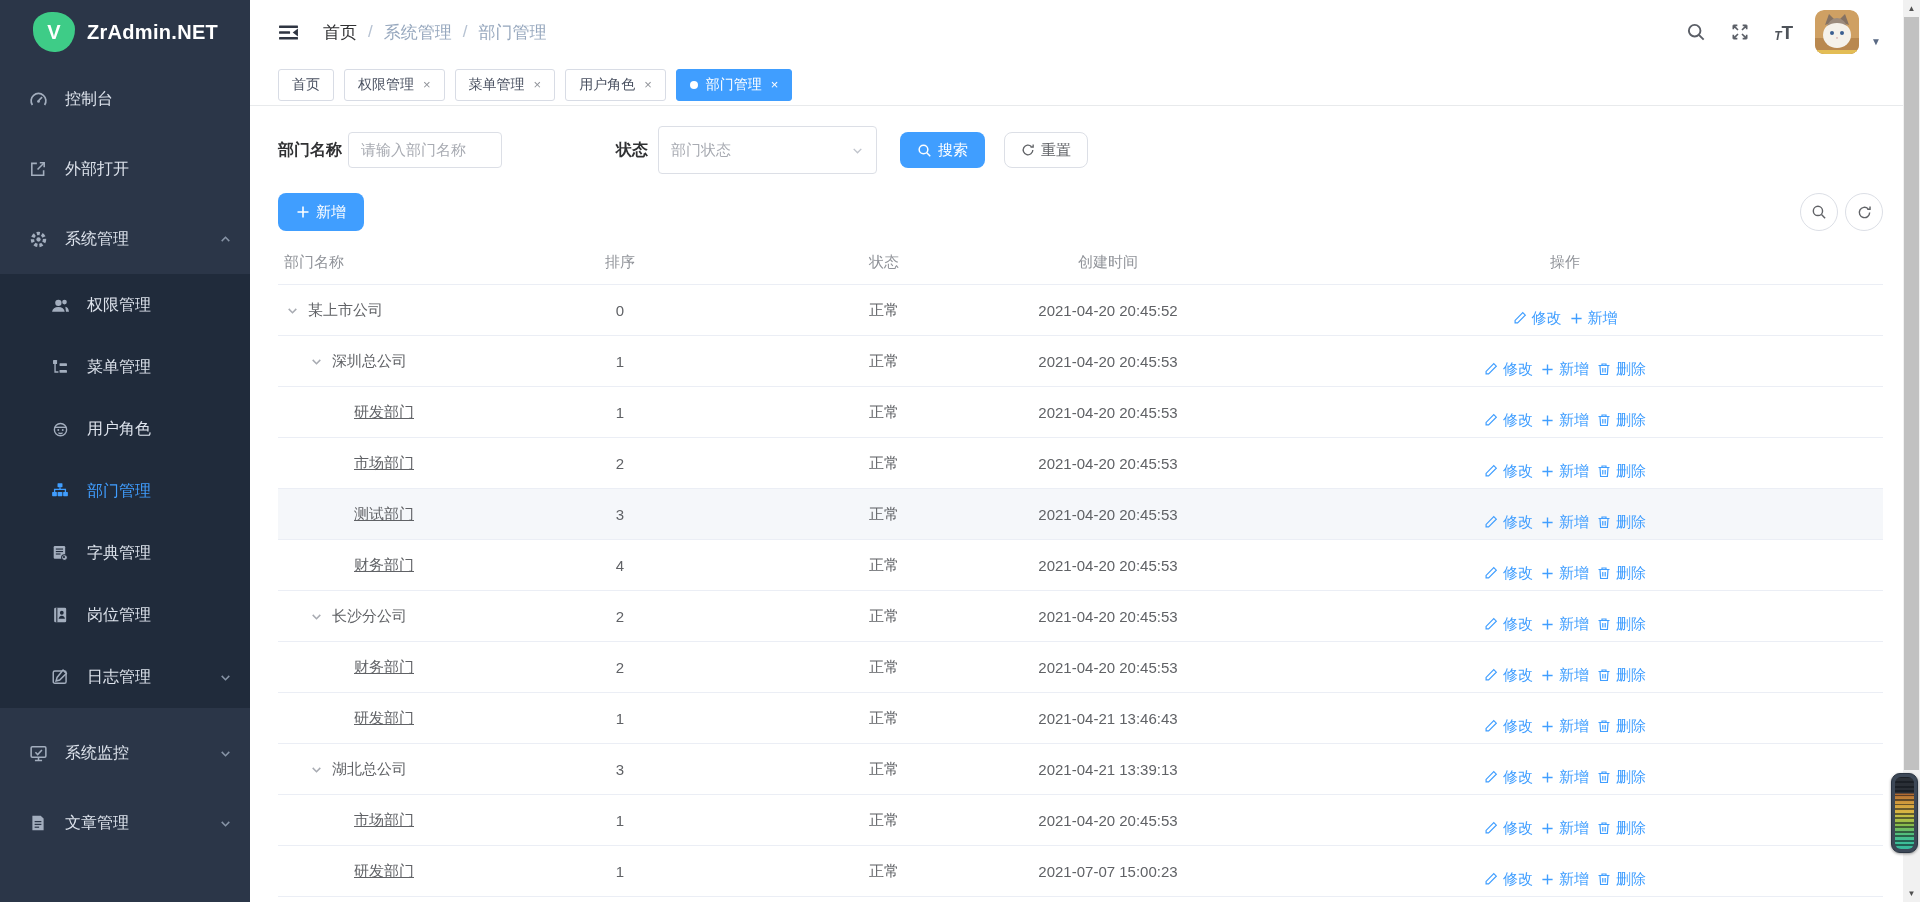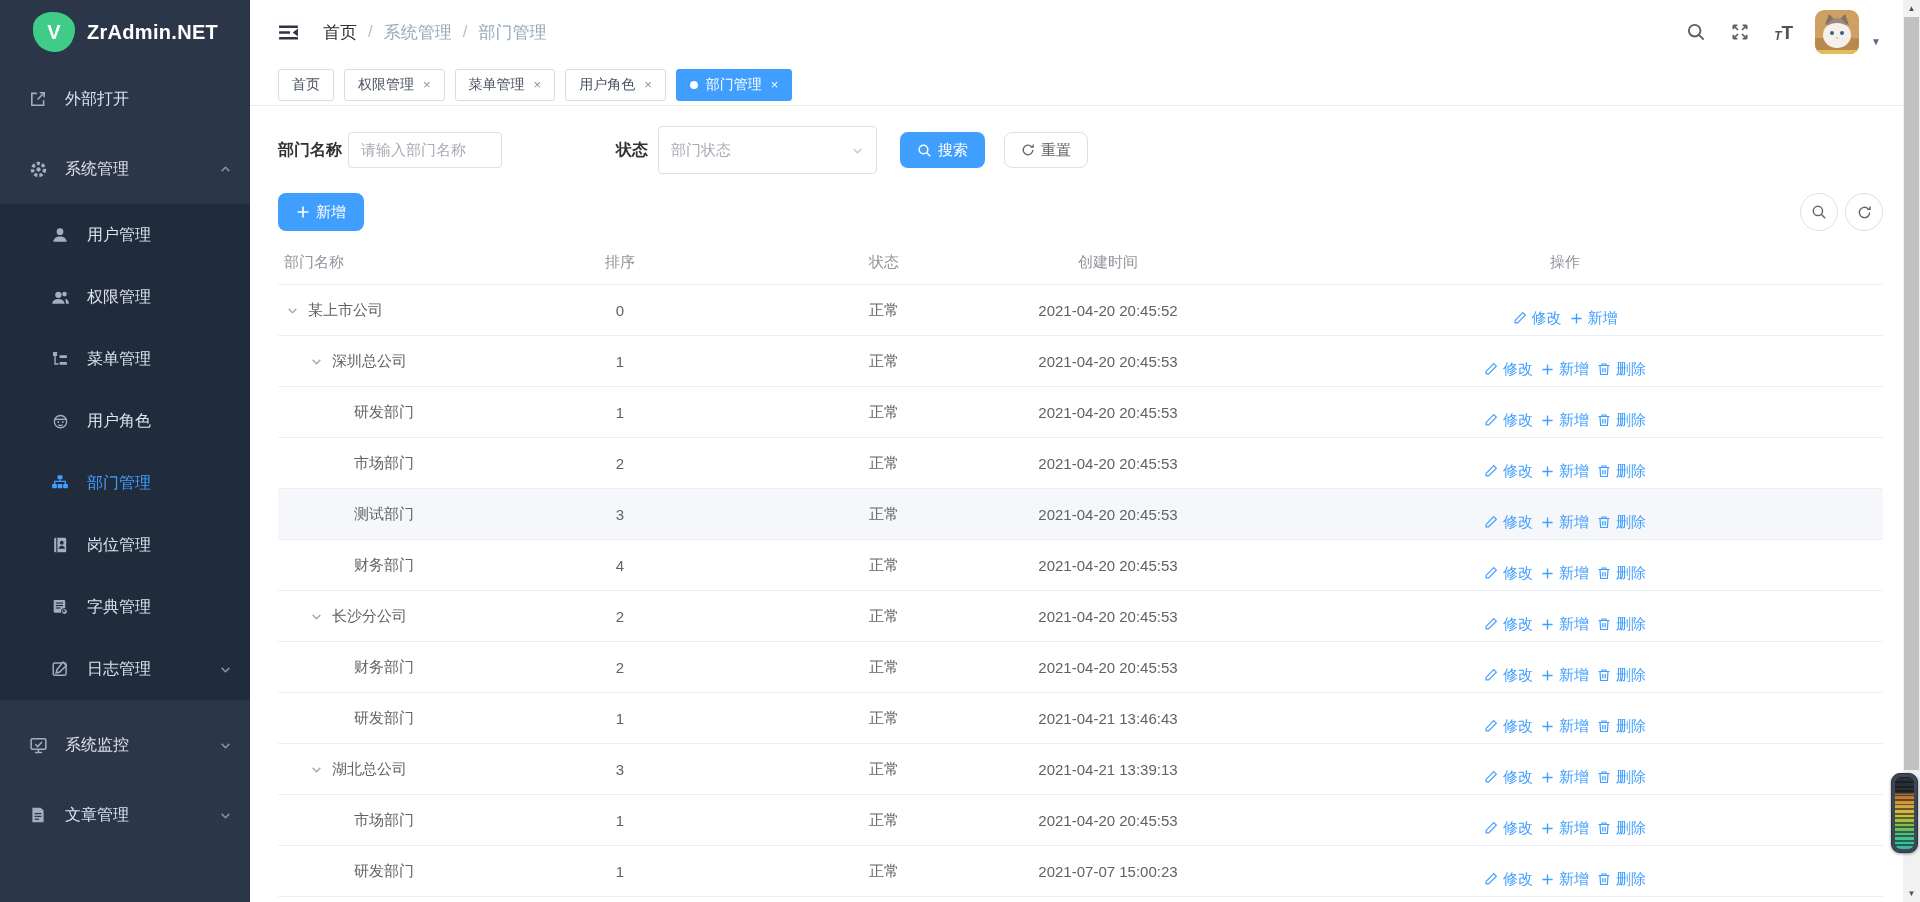--- a/index.html
+++ b/index.html
@@ -86,21 +86,21 @@
   .tr { display:flex; align-items:center; height:51px; border-bottom:1px solid #ebeef5; background:#fff; }
   .tr.hl { background:#f5f7fa; }
   .c1 { width:163px; flex:none; display:flex; align-items:center; padding-left:6px; white-space:nowrap; overflow:visible; }
   .c2 { width:358px; flex:none; text-align:center; }
   .c3 { width:170px; flex:none; text-align:center; }
   .c4 { width:278px; flex:none; text-align:center; }
   .c5 { width:636px; flex:none; display:flex; justify-content:center; }
   .thead .c1 { padding-left:6px; }
   .lvl1 { padding-left:8px; }
   .lvl2 { padding-left:32px; }
-  .lvl3 { padding-left:76px; }
+  .lvl3 { padding-left:76px;text-decoration:underline; }
   .expander { width:22px; flex:none; display:inline-flex; align-items:center; color:#a8abb2; cursor:pointer; }
   .ops { display:flex; gap:8px;margin-top:16px; }
   .op { color:#409eff; display:inline-flex; align-items:center; gap:5px; cursor:pointer; white-space:nowrap; }
 
   
   .scrollbar { position:absolute; top:0; right:0; width:17px; height:902px; background:#f1f1f1; z-index:20; }
   .sb-btn { height:17px; display:flex; align-items:center; justify-content:center; font-size:8px; color:#505050; cursor:pointer; }
   .sb-btn.down { position:absolute; bottom:0; left:0; right:0; }
   .sb-thumb { position:absolute; top:17px; left:1px; right:1px; height:753px; background:#c1c1c1; cursor:pointer; }
   .sb-widget {
@@ -123,20 +123,30 @@
 <div class="app">
 
   <aside class="sidebar">
     <div class="logo-row">
       <div class="logo-blob">
         <span>V</span>
       </div>
       <span class="logo-title">ZrAdmin.NET</span>
     </div>
 
+    <div class="nav-item">
+      <span class="nicon">
+        <svg width="19" height="19" viewBox="0 0 18 18" fill="none" stroke="currentColor" stroke-width="1.6">
+          <path d="M3.2 14.2a7 7 0 1 1 11.6 0"></path>
+            <path d="M9 10.2l3.4-3.4"></path>
+            <circle cx="9" cy="10.8" r="1.3" fill="currentColor" stroke="none"></circle>
+        </svg>
+      </span>
+      <span class="nav-label">控制台</span>
+    </div>
 
     <div class="nav-item">
       <span class="nicon">
         <svg width="18" height="18" viewBox="0 0 16 16" fill="none" stroke="currentColor" stroke-width="1.4">
           <path d="M13 9.2v4.3H2.5V3H7"></path>
             <path d="M9.6 2.5h3.9v3.9"></path>
             <path d="M13.3 2.7L7.6 8.4"></path>
         </svg>
       </span>
       <span class="nav-label">外部打开</span>
@@ -154,29 +164,20 @@
       <span class="nav-chevron up">
         <svg width="13" height="13" viewBox="0 0 12 12" fill="none" stroke="currentColor" stroke-width="1.4">
             <path d="M2.5 4.5L6 8l3.5-3.5"></path>
           </svg>
       </span>
     </div>
 
     <div class="submenu">
       <div class="nav-item">
         <span class="nicon">
-          <svg width="18" height="18" viewBox="0 0 16 16" fill="currentColor">
-              <circle cx="8" cy="5" r="3"></circle>
-              <path d="M2 14c.4-3 2.8-4.6 6-4.6s5.6 1.6 6 4.6z"></path>
-            </svg>
-        </span>
-        <span class="nav-label">用户管理</span>
-      </div>
-      <div class="nav-item">
-        <span class="nicon">
           <svg width="19" height="17" viewBox="0 0 18 16" fill="currentColor">
             <circle cx="7" cy="5.5" r="3"></circle>
               <path d="M1 14c.4-3 2.6-4.5 6-4.5s5.6 1.5 6 4.5z"></path>
             <circle cx="12.8" cy="4.8" r="2.2"></circle>
               <path d="M13.6 9.2c2 .5 3.1 1.9 3.4 4.8h-2.8z"></path>
           </svg>
         </span>
         <span class="nav-label">权限管理</span>
       </div>
       <div class="nav-item">
@@ -206,45 +207,45 @@
         <span class="nicon">
           <svg width="18" height="18" viewBox="0 0 16 16" fill="currentColor">
             <rect x="5.8" y="1" width="4.4" height="3.6" rx=".6"></rect>
             <path d="M8 4.6v2M3.2 8.8V6.6h9.6v2.2" fill="none" stroke="currentColor" stroke-width="1.2"></path>
             <rect x="1" y="8.8" width="4.2" height="3.8" rx=".6"></rect>
               <rect x="5.9" y="8.8" width="4.2" height="3.8" rx=".6"></rect>
               <rect x="10.8" y="8.8" width="4.2" height="3.8" rx=".6"></rect>
           </svg>
         </span>
         <span class="nav-label">部门管理</span>
-      </div>
-      <div class="nav-item">
-        <span class="nicon">
-          <svg width="18" height="18" viewBox="0 0 16 16" fill="currentColor">
-            <rect x="2.8" y="1.5" width="10.7" height="13" rx="1.2"></rect>
-            <rect x="4.6" y="1.5" width="1.1" height="13" fill="#202b3b" opacity=".9"></rect>
-            <circle cx="9.6" cy="6" r="1.7" fill="#202b3b"></circle>
-            <path d="M6.8 11.4c.3-1.8 1.4-2.7 2.8-2.7s2.5.9 2.8 2.7z" fill="#202b3b"></path>
-          </svg>
-        </span>
-        <span class="nav-label">岗位管理</span>
       </div>
       <div class="nav-item">
         <span class="nicon">
           <svg width="18" height="18" viewBox="0 0 16 16" fill="currentColor">
             <rect x="2.4" y="1.8" width="10.2" height="11.4" rx="1"></rect>
             <rect x="4.3" y="4" width="6.4" height="1" fill="#202b3b"></rect>
               <rect x="4.3" y="6.2" width="6.4" height="1" fill="#202b3b"></rect>
               <rect x="4.3" y="8.4" width="4.2" height="1" fill="#202b3b"></rect>
             <circle cx="12" cy="12.1" r="2.6"></circle>
               <circle cx="12" cy="12.1" r="2.6" fill="none" stroke="#202b3b" stroke-width=".9"></circle>
             <circle cx="11.5" cy="11.6" r="1" fill="#202b3b"></circle>
           </svg>
         </span>
         <span class="nav-label">字典管理</span>
+      </div>
+      <div class="nav-item">
+        <span class="nicon">
+          <svg width="18" height="18" viewBox="0 0 16 16" fill="currentColor">
+            <rect x="2.8" y="1.5" width="10.7" height="13" rx="1.2"></rect>
+            <rect x="4.6" y="1.5" width="1.1" height="13" fill="#202b3b" opacity=".9"></rect>
+            <circle cx="9.6" cy="6" r="1.7" fill="#202b3b"></circle>
+            <path d="M6.8 11.4c.3-1.8 1.4-2.7 2.8-2.7s2.5.9 2.8 2.7z" fill="#202b3b"></path>
+          </svg>
+        </span>
+        <span class="nav-label">岗位管理</span>
       </div>
       <div class="nav-item">
         <span class="nicon">
           <svg width="18" height="18" viewBox="0 0 16 16" fill="none" stroke="currentColor" stroke-width="1.3">
             <rect x="2" y="2.6" width="11.4" height="11" rx="1.4"></rect>
             <path d="M10.7 1.9l2.9 2.9-5.9 5.9-3.2.9.9-3.2z" fill="#202b3b"></path>
           </svg>
         </span>
         <span class="nav-label">日志管理</span>
         <span class="nav-chevron">

